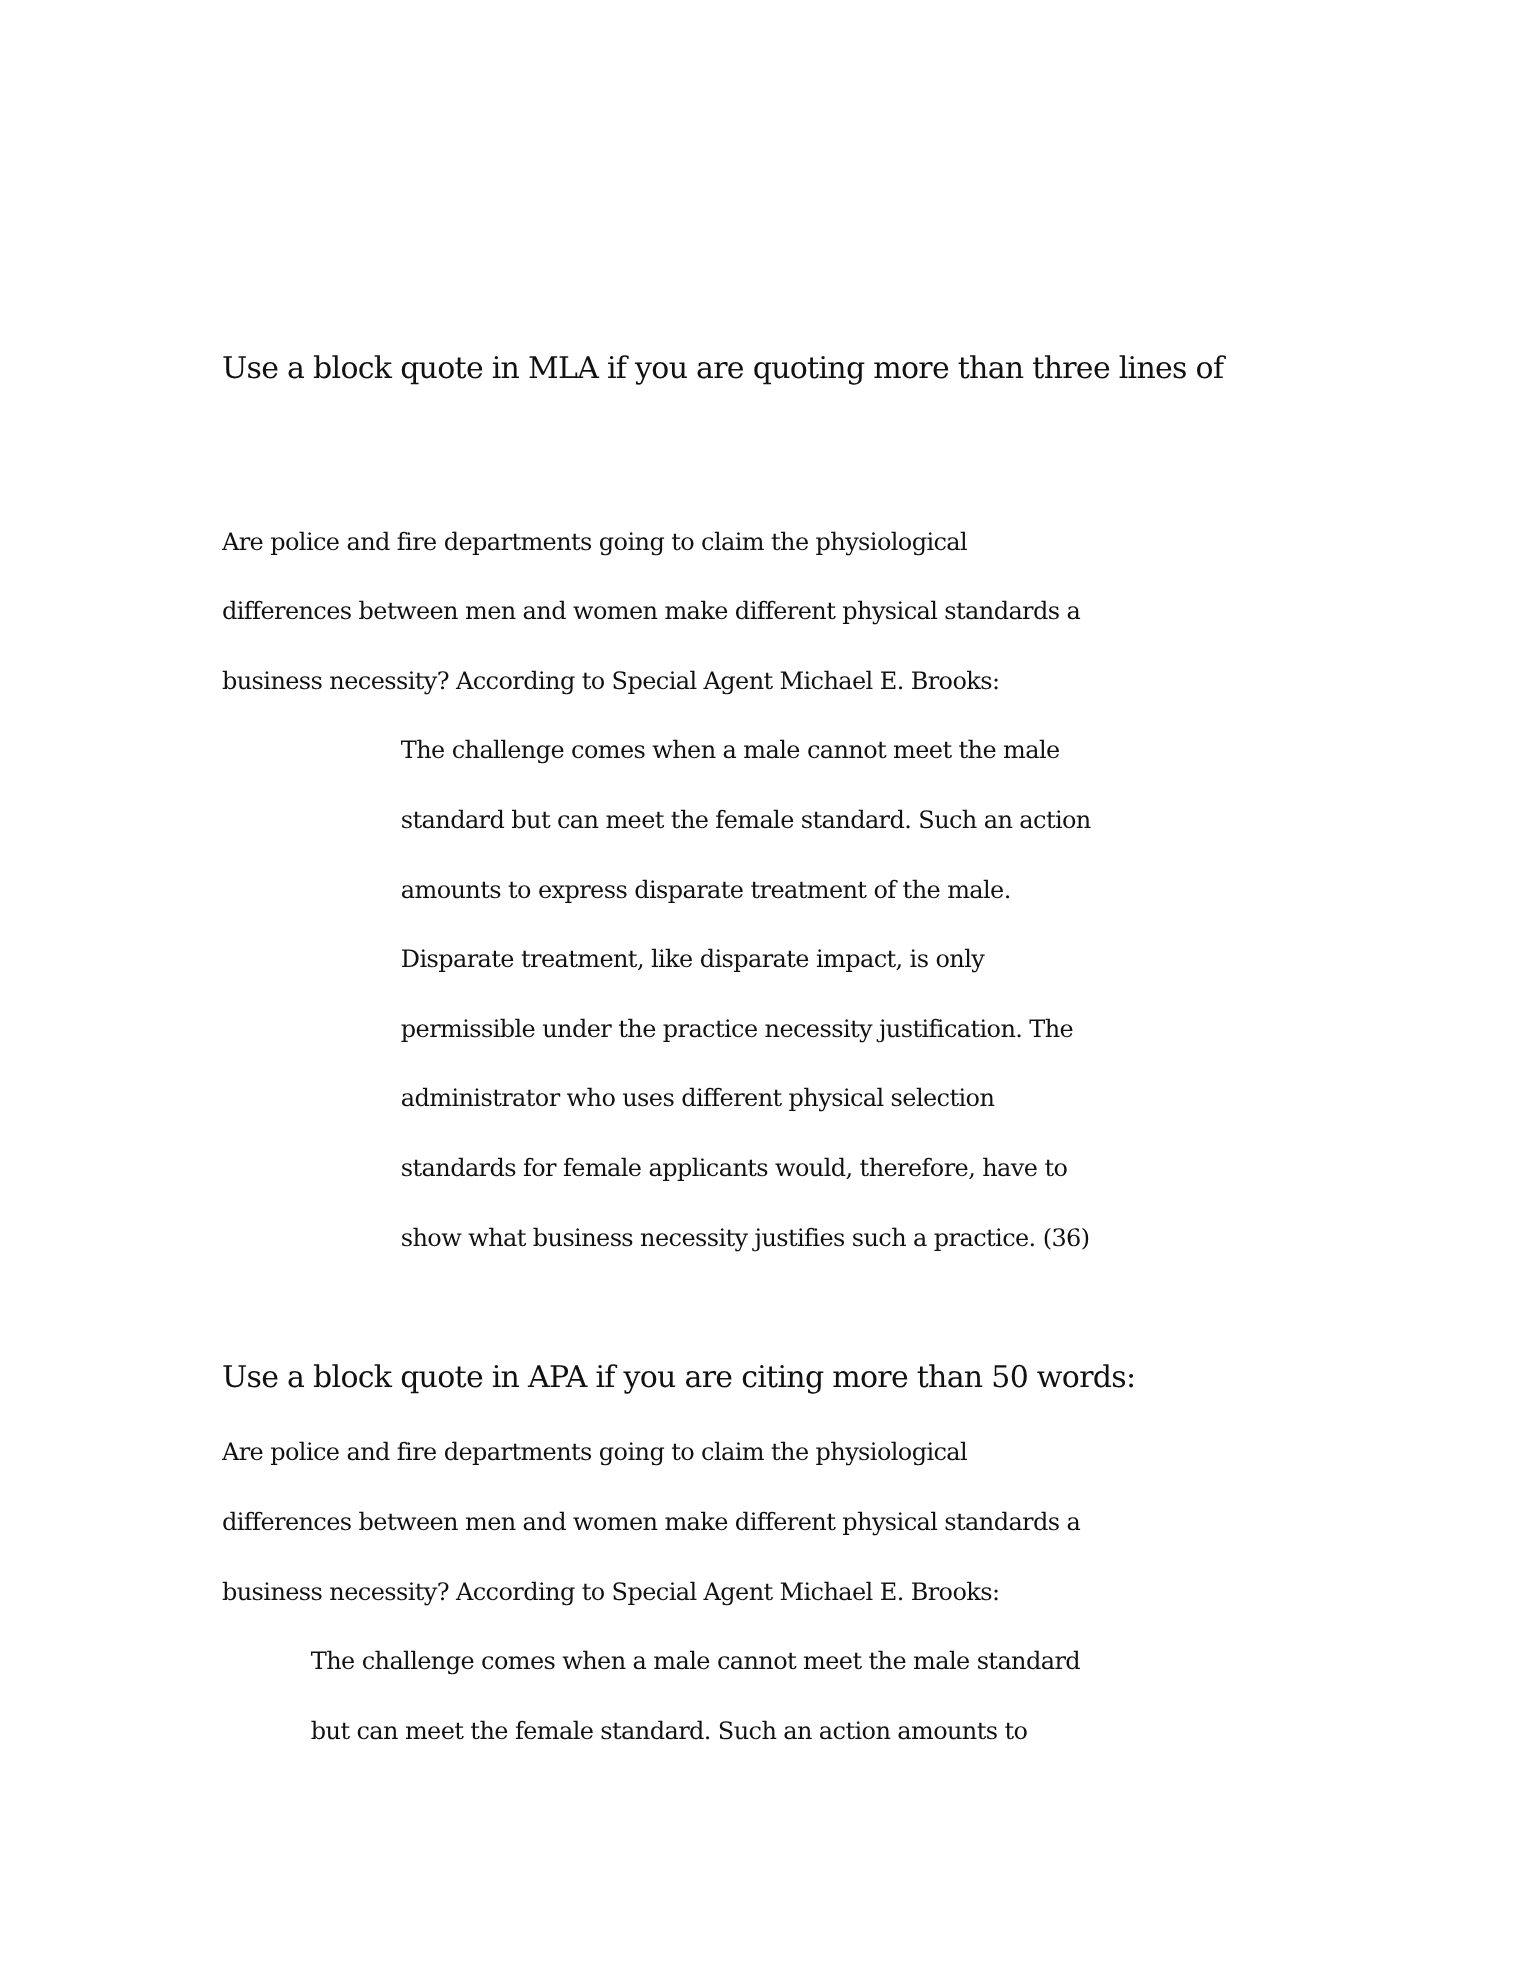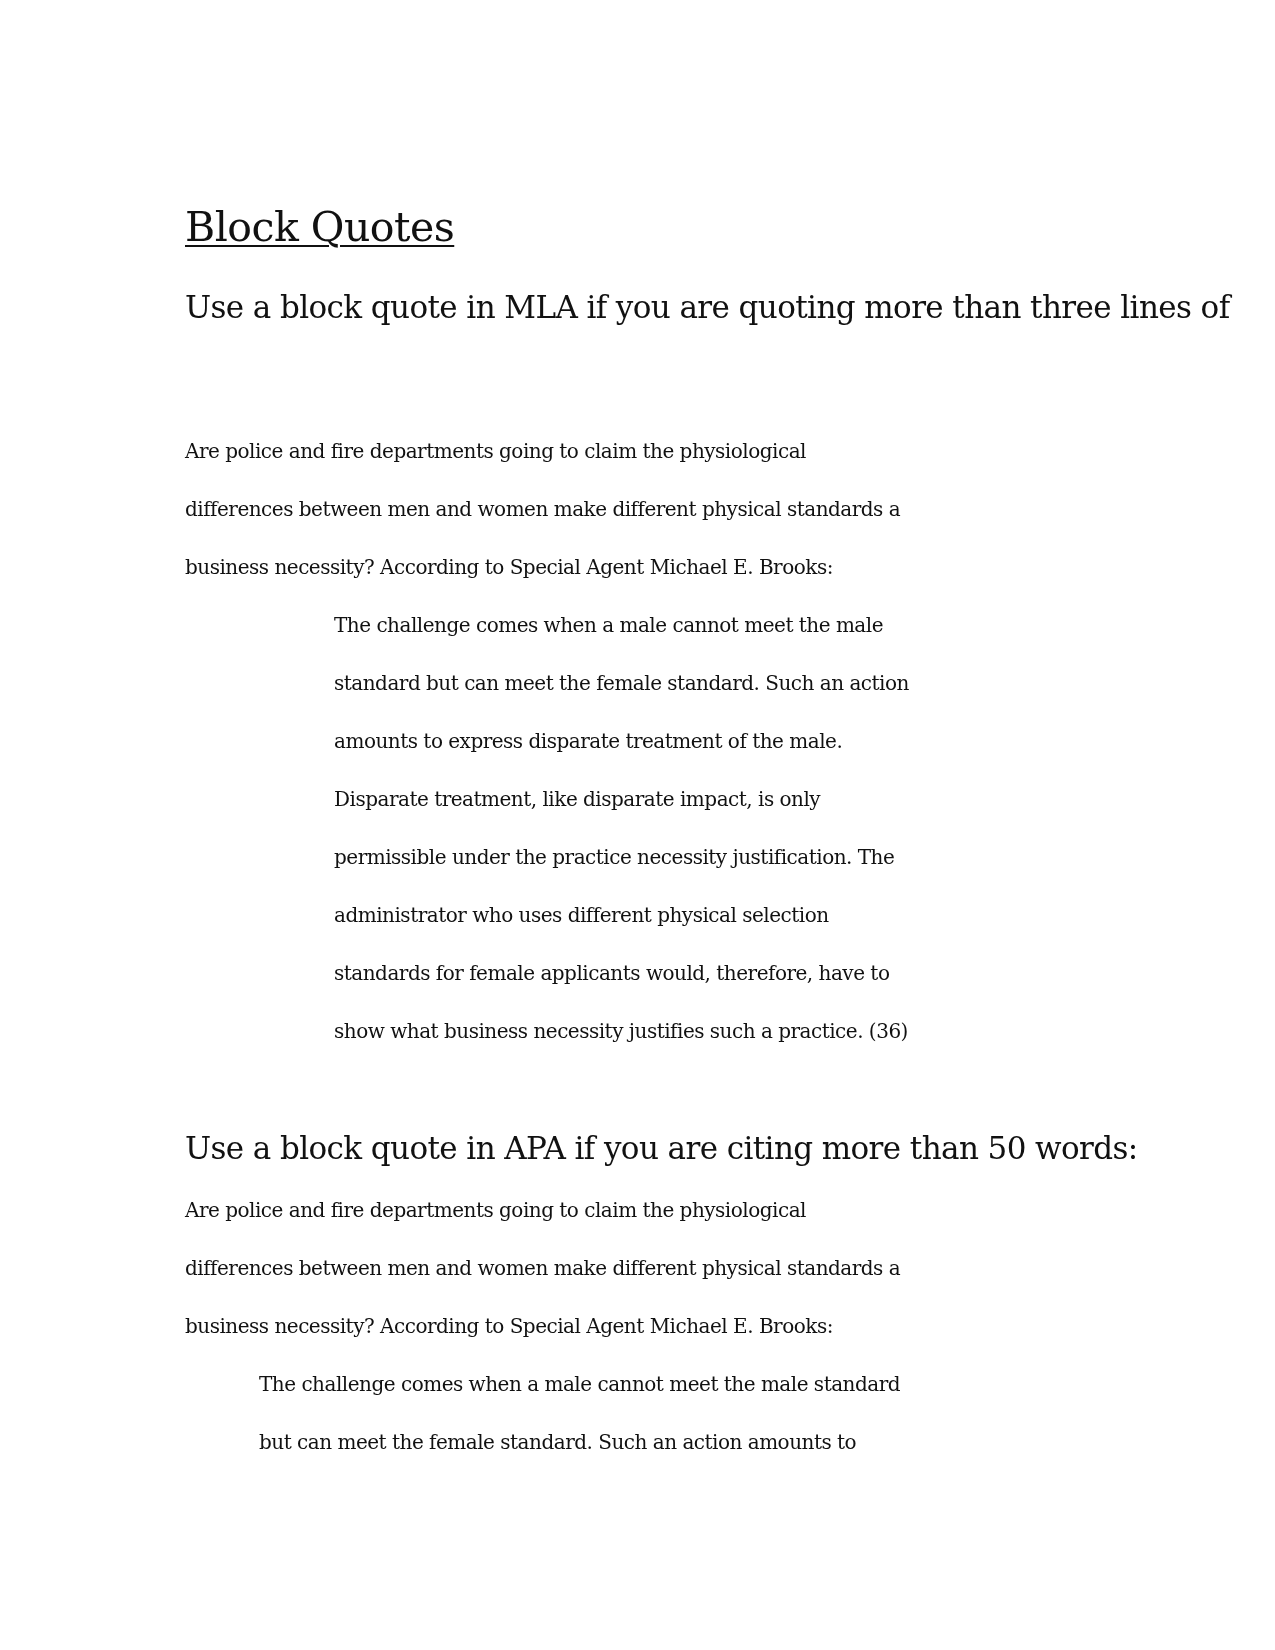--- a/index.html
+++ b/index.html
@@ -34,21 +34,21 @@
       text-decoration: underline;
       text-underline-offset: 4px;
       text-decoration-thickness: 2px;
       letter-spacing: -0.5px;
       white-space: nowrap;
     }
     .intro {
       position: absolute;
       left: 185px;
       margin: 0;
-      font-size: 31px;
+      font-size: 25px;
       line-height: 34.5px;
       letter-spacing: -0.6px;
       white-space: nowrap;
     }
     .intro .line { display: block; }
     .u {
       text-decoration: underline;
       text-underline-offset: 3px;
       text-decoration-thickness: 1.5px;
     }
@@ -59,21 +59,20 @@
       line-height: 28px;
       letter-spacing: -0.5px;
       white-space: nowrap;
     }
   </style>
 </head>
 <body>
 
 <div class="page">
 
-  <h1 class="title">Block Quotes</h1>
 
   <p class="intro" style="top:290px;">
     <span class="line">Use a block quote in MLA if you are quoting more than three lines of</span>
   </p>
 
   <p class="body-line" style="left:185px; top:437px;">Are police and fire departments going to claim the physiological</p>
   <p class="body-line" style="left:185px; top:495px;">differences between men and women make different physical standards a</p>
   <p class="body-line" style="left:185px; top:553px;">business necessity?  According to Special Agent Michael E. Brooks:</p>
 
   <div>

